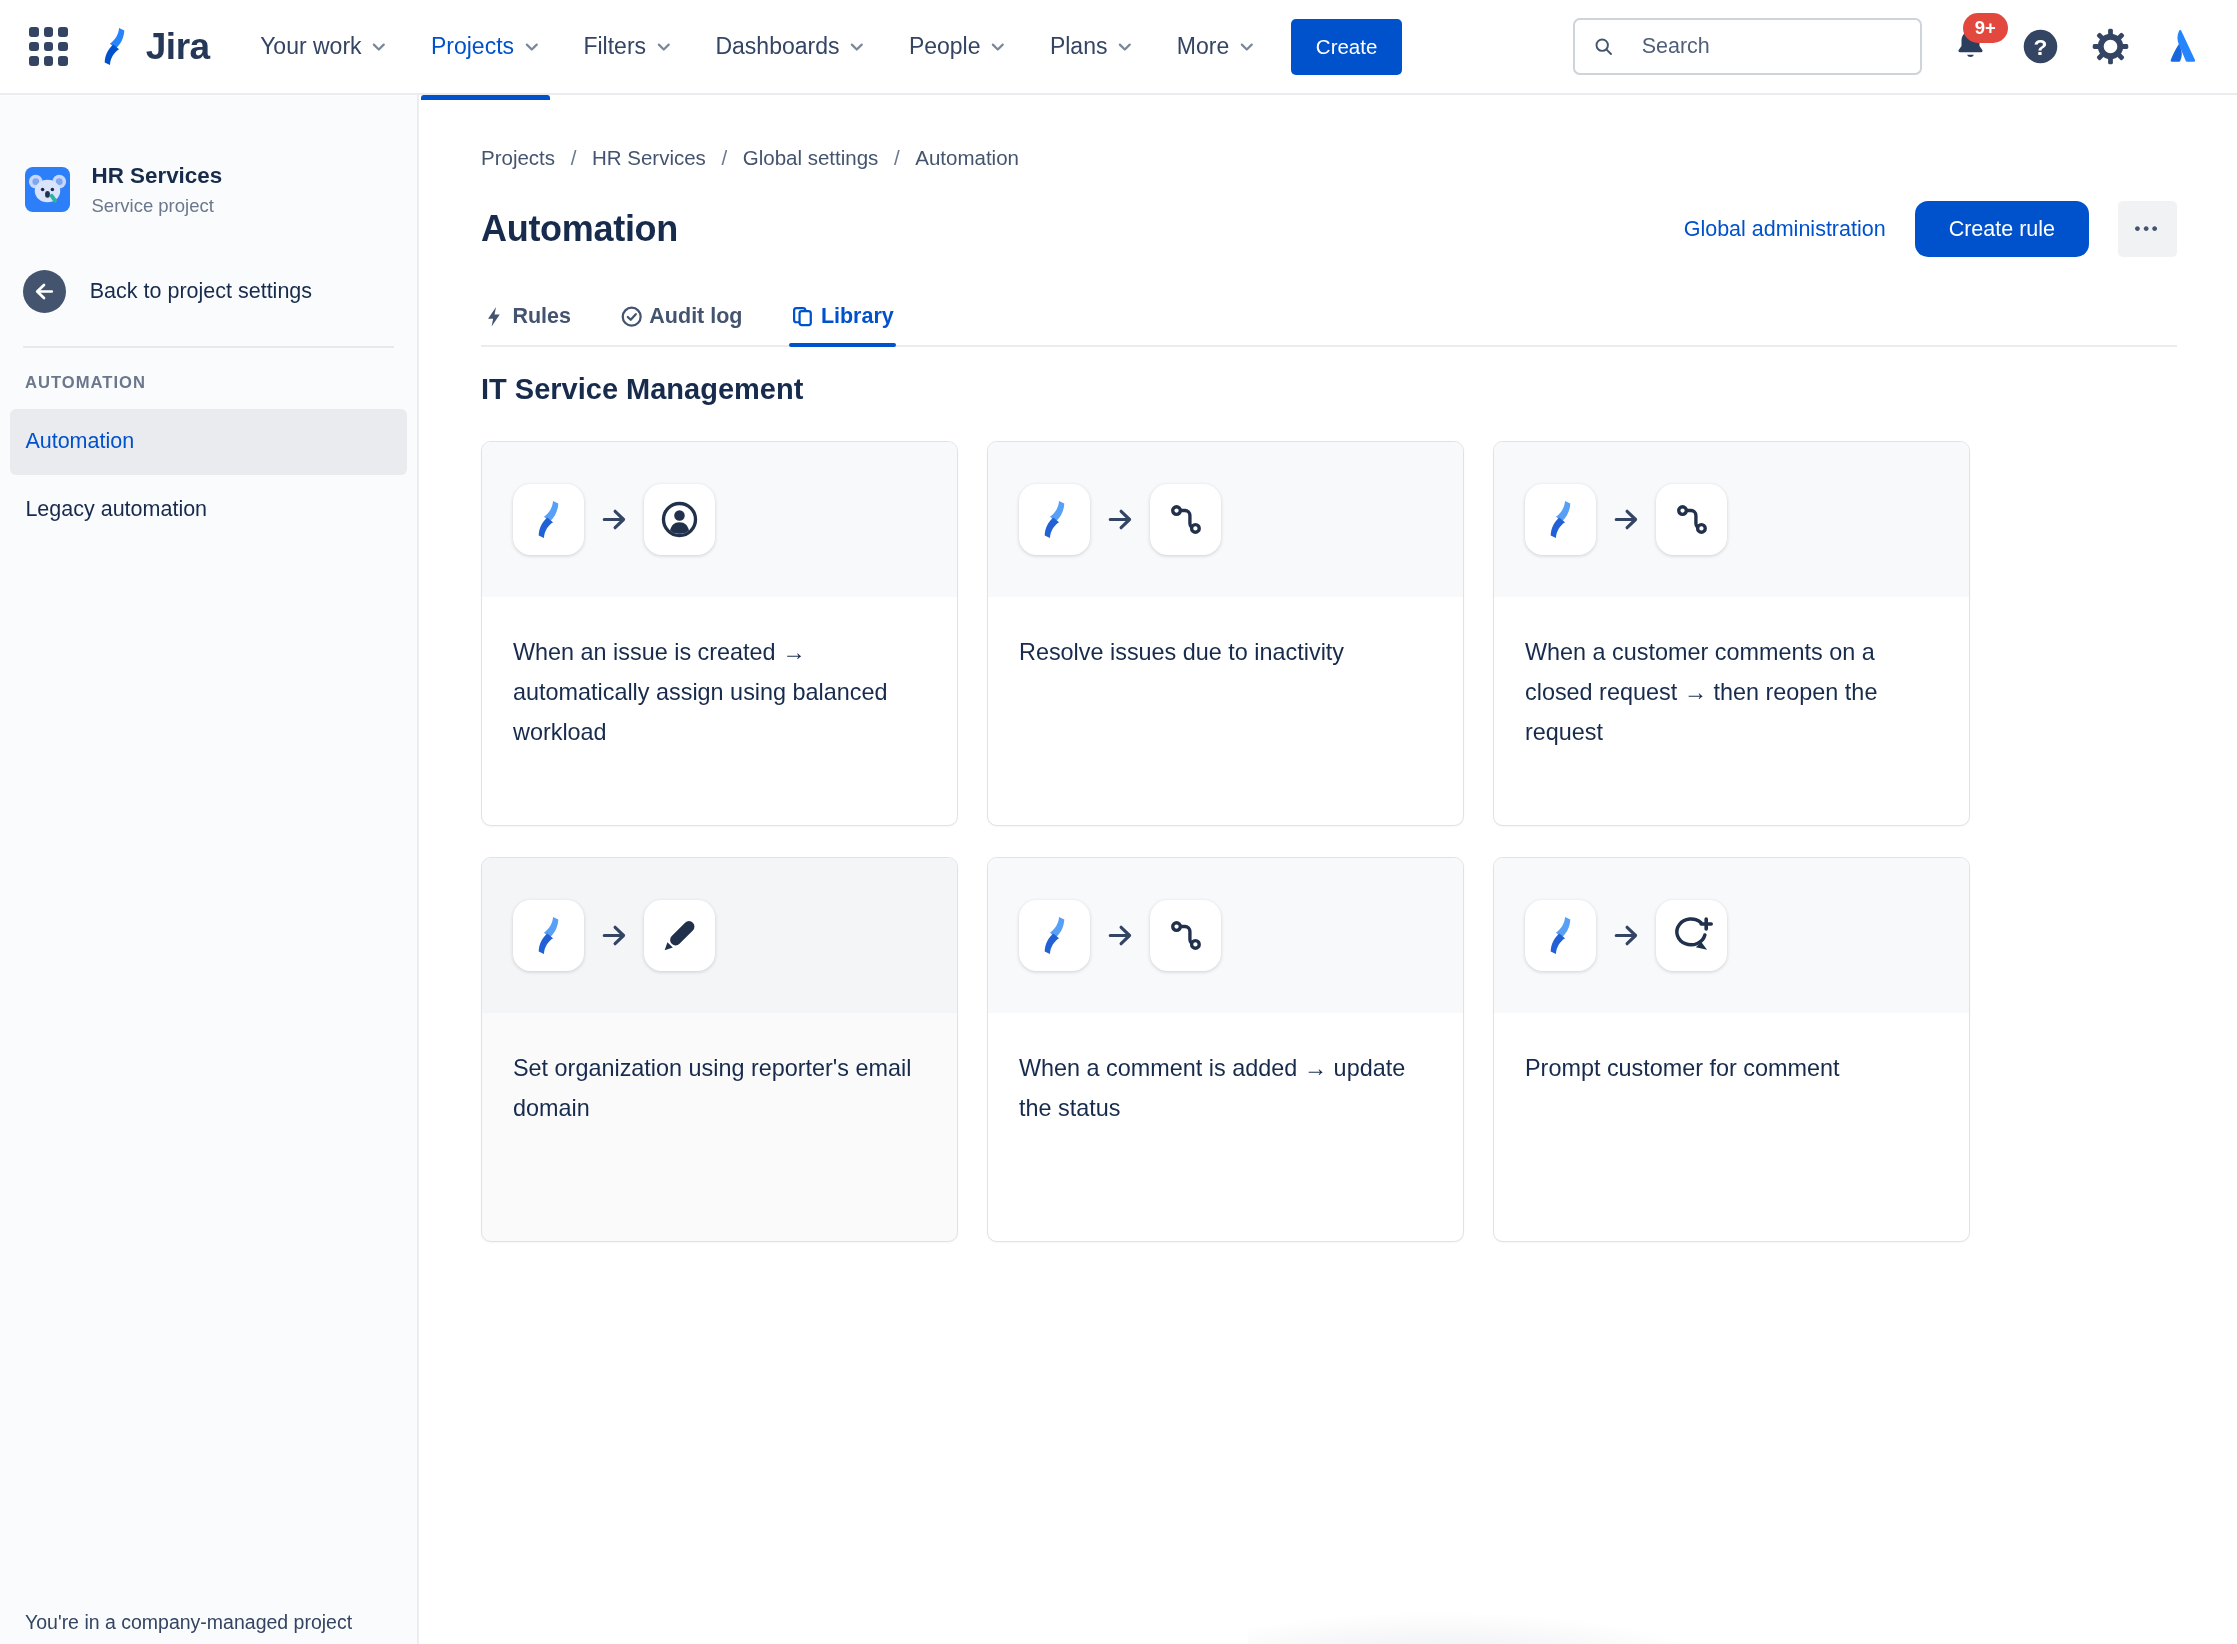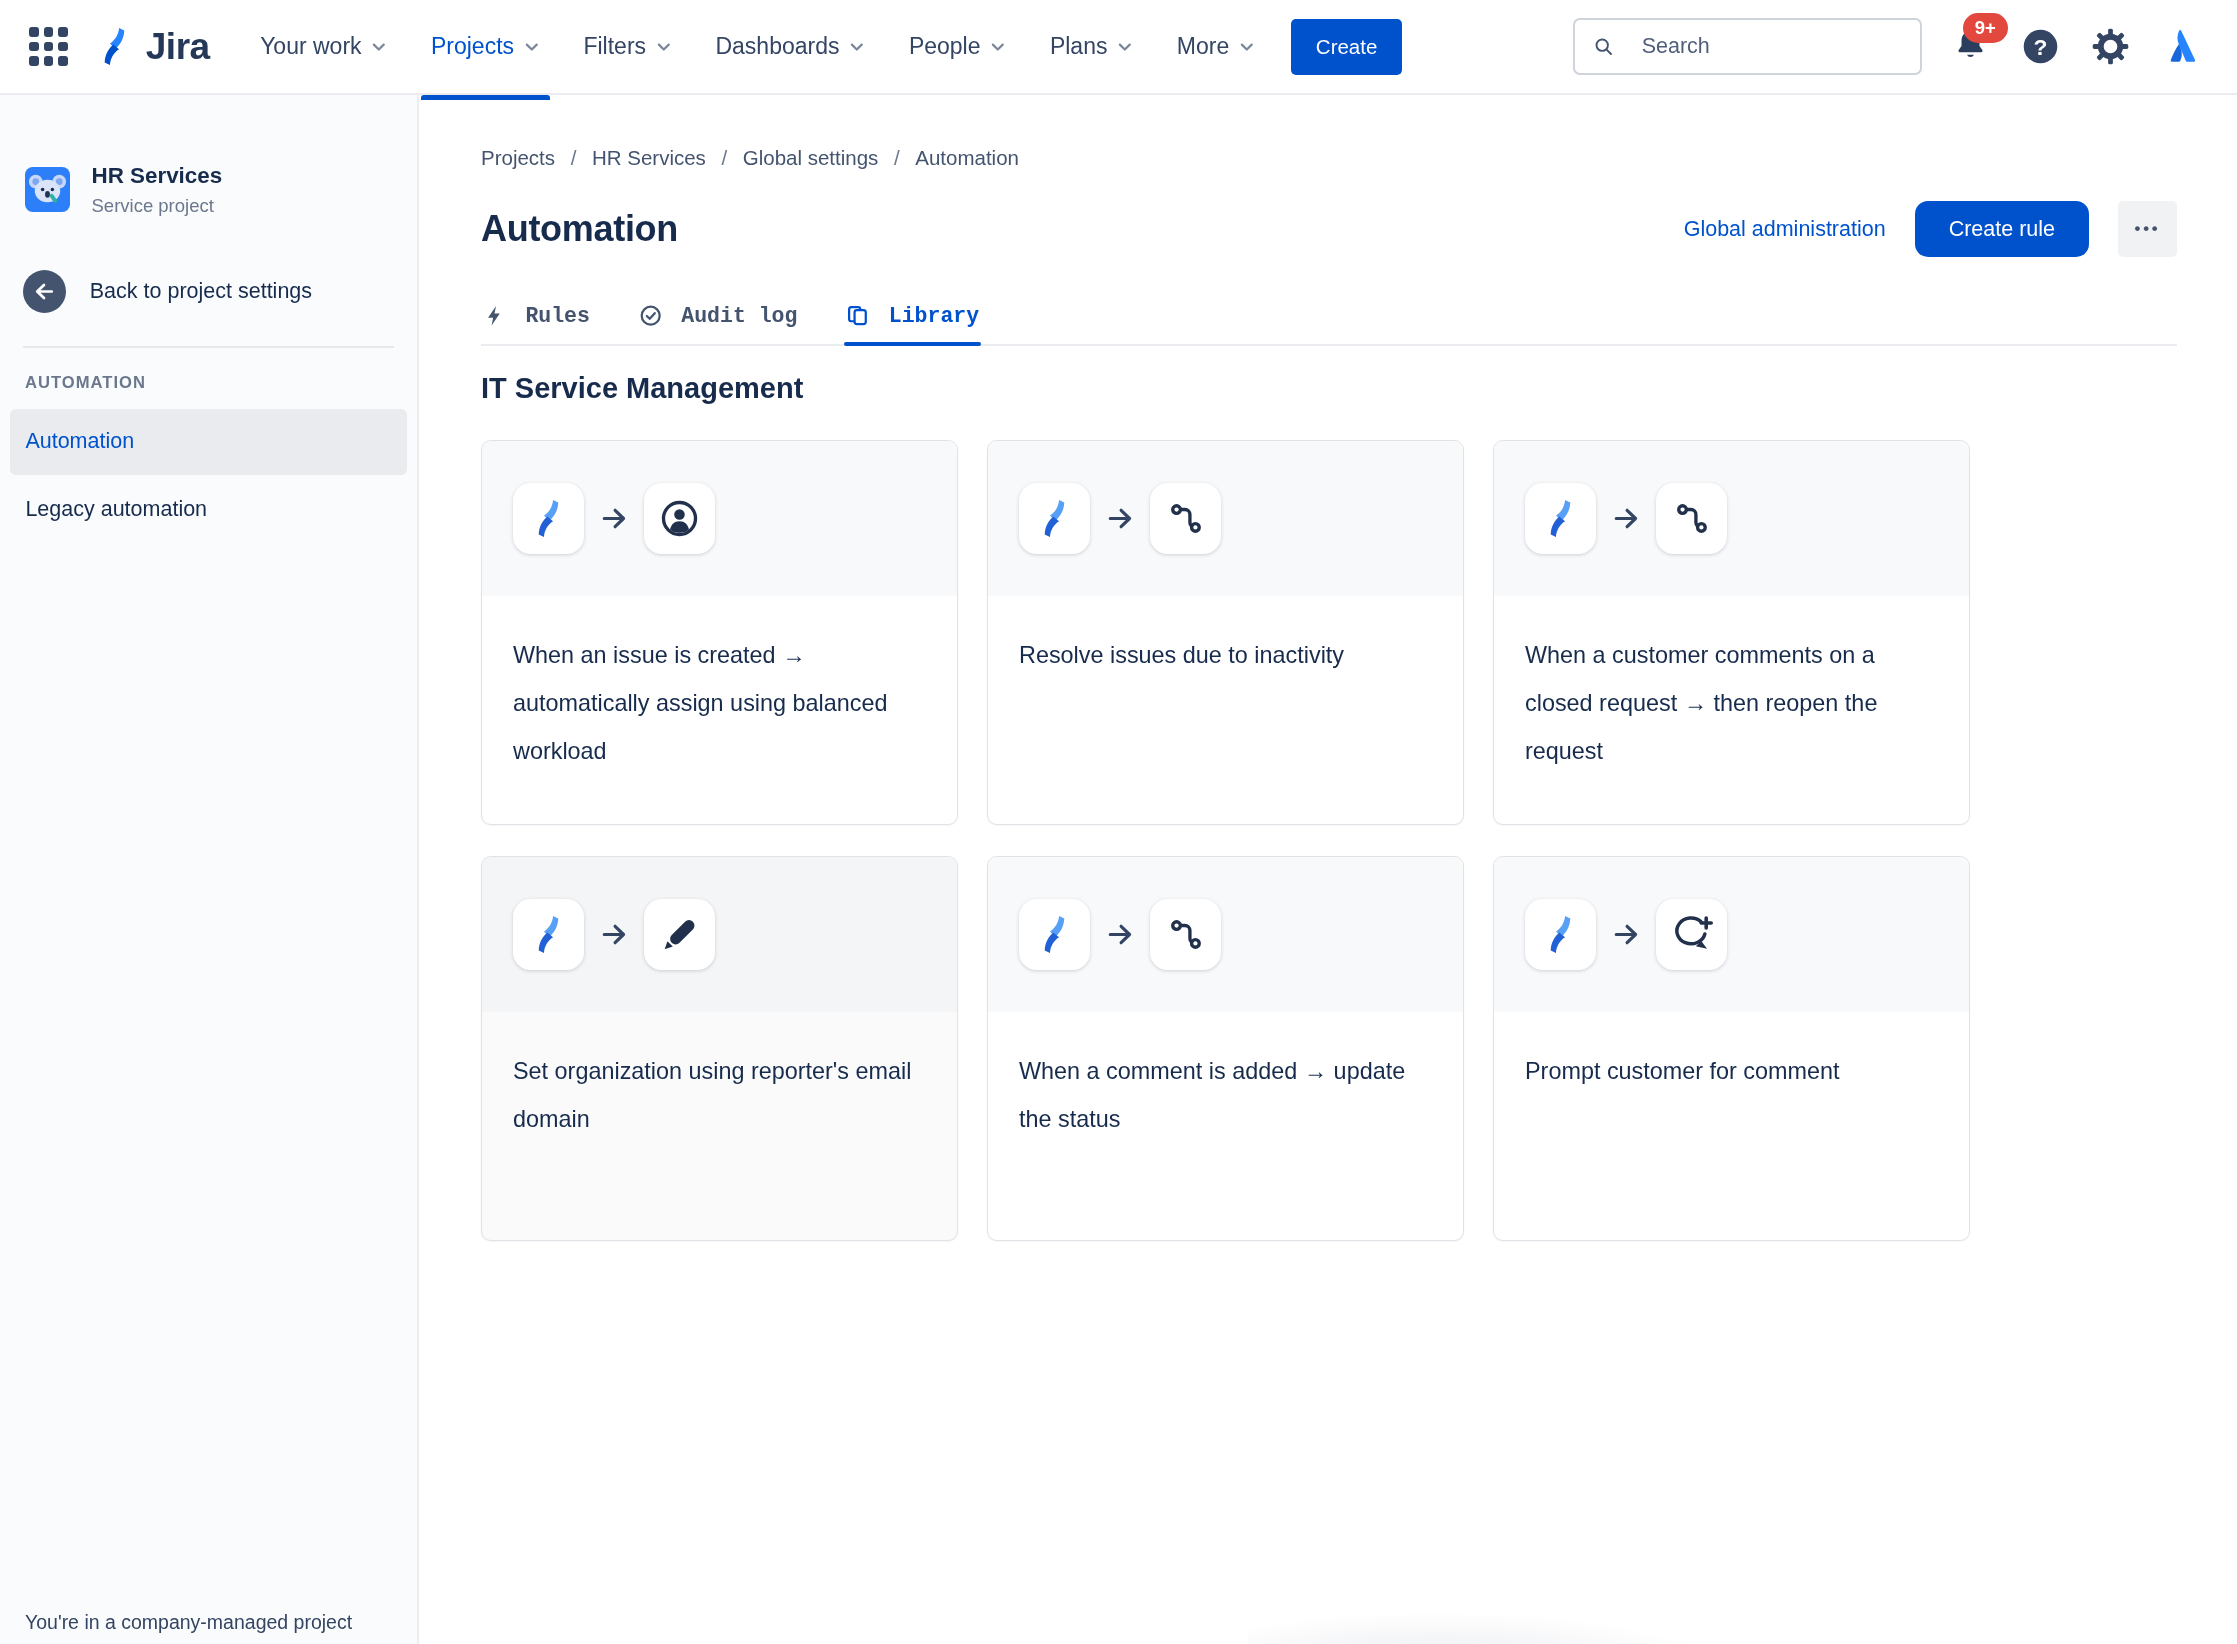--- a/index.html
+++ b/index.html
@@ -66,42 +66,42 @@
   .page-title { font-size:36px; font-weight:600; color:#172B4D; letter-spacing:-0.3px; }
   .title-actions { margin-left:auto; display:flex; align-items:center; gap:29px; }
   .link-global { font-size:21.5px; font-weight:500; color:#0052CC; cursor:pointer; }
   .btn-create-rule { height:56px; padding:0 34px; background:#0052CC; color:#fff; border:none;
     border-radius:13px; font-size:21.5px; font-weight:500; cursor:pointer; font-family:inherit; }
   .btn-more { height:56px; width:59px; background:#F1F2F4; border:none; border-radius:4.9px;
     color:#44546F; font-size:16.6px; font-weight:700; letter-spacing:2.9px; cursor:pointer;
     display:flex; align-items:center; justify-content:center; font-family:inherit; }
 
   .tabs { display:flex; gap:45px; margin-top:47px; border-bottom:2.9px solid #EBECF0; }
-  .tab { position:relative; display:flex; align-items:center; gap:19px; padding:0 2px 15.6px 2px;
-    font-size:21.5px; font-weight:600; color:#44546F; cursor:pointer;font-family:Liberation Mono, monospace; }
+  .tab { position:relative; display:flex; align-items:center; gap:6px; padding:0 2px 15.6px 2px;
+    font-size:21.5px; font-weight:600; color:#44546F; cursor:pointer; }
   .tab.active { color:#0052CC; }
   .tab.active::after { content:''; position:absolute; left:0; right:0; bottom:-2.9px; height:4.9px;
     background:#0052CC; border-radius:2.9px; }
 
   .section-title { margin-top:26px; font-size:29px; font-weight:600; color:#172B4D; }
 
   .grid { margin-top:35px; display:grid; grid-template-columns:repeat(3,477px); column-gap:29px;
     row-gap:31px; }
   .card { border:1px solid #E0E2E6; border-radius:9.8px; background:#fff; overflow:hidden;
     height:385px; cursor:pointer; box-shadow:0 1px 2px rgba(9,30,66,0.04); }
   .card-icons { height:155px; background:#F8F9FA; display:flex; align-items:center;
     padding-left:31px; gap:15.6px; }
   .card.hovered { background:#FAFAFB; }
   .card.hovered .card-icons { background:#F4F5F6; }
   .icon-sq { width:71px; height:71px; background:#fff; border-radius:17.6px;
     box-shadow:0 1px 3.9px rgba(9,30,66,0.18); display:flex; align-items:center;
     justify-content:center; flex:none; }
   .card-arrow { display:flex; align-items:center; }
   .card-body { padding:35px 31px 0 31px; }
-  .card-body p { font-size:23.4px; line-height:48px; color:#172B4D; }
+  .card-body p { font-size:23.4px; line-height:40px; color:#172B4D; }
 
   .scroll-shadow { position:absolute; left:1248px; top:1611px; width:478px; height:59px;
     background:radial-gradient(ellipse at 40% 100%, rgba(9,30,66,0.09), transparent 70%);
     pointer-events:none; }
   .hidden-defs { position:absolute; width:0; height:0; overflow:hidden; }
 </style>
 </head>
 <body>
 
 <svg class="hidden-defs" aria-hidden="true">

